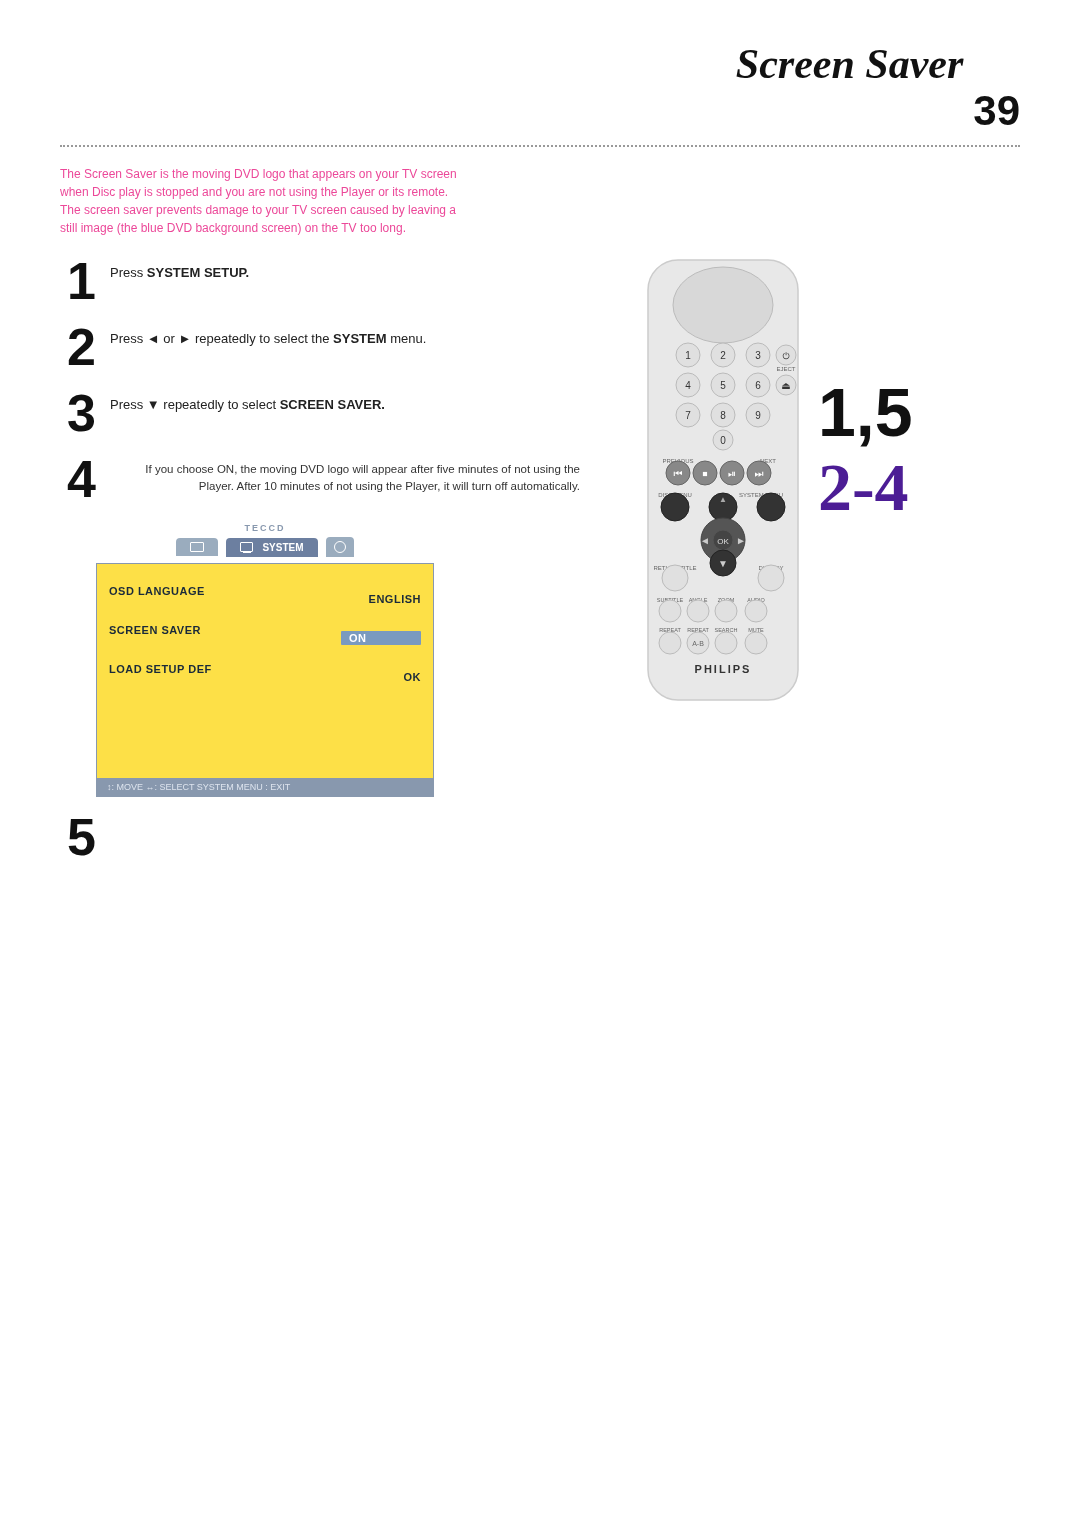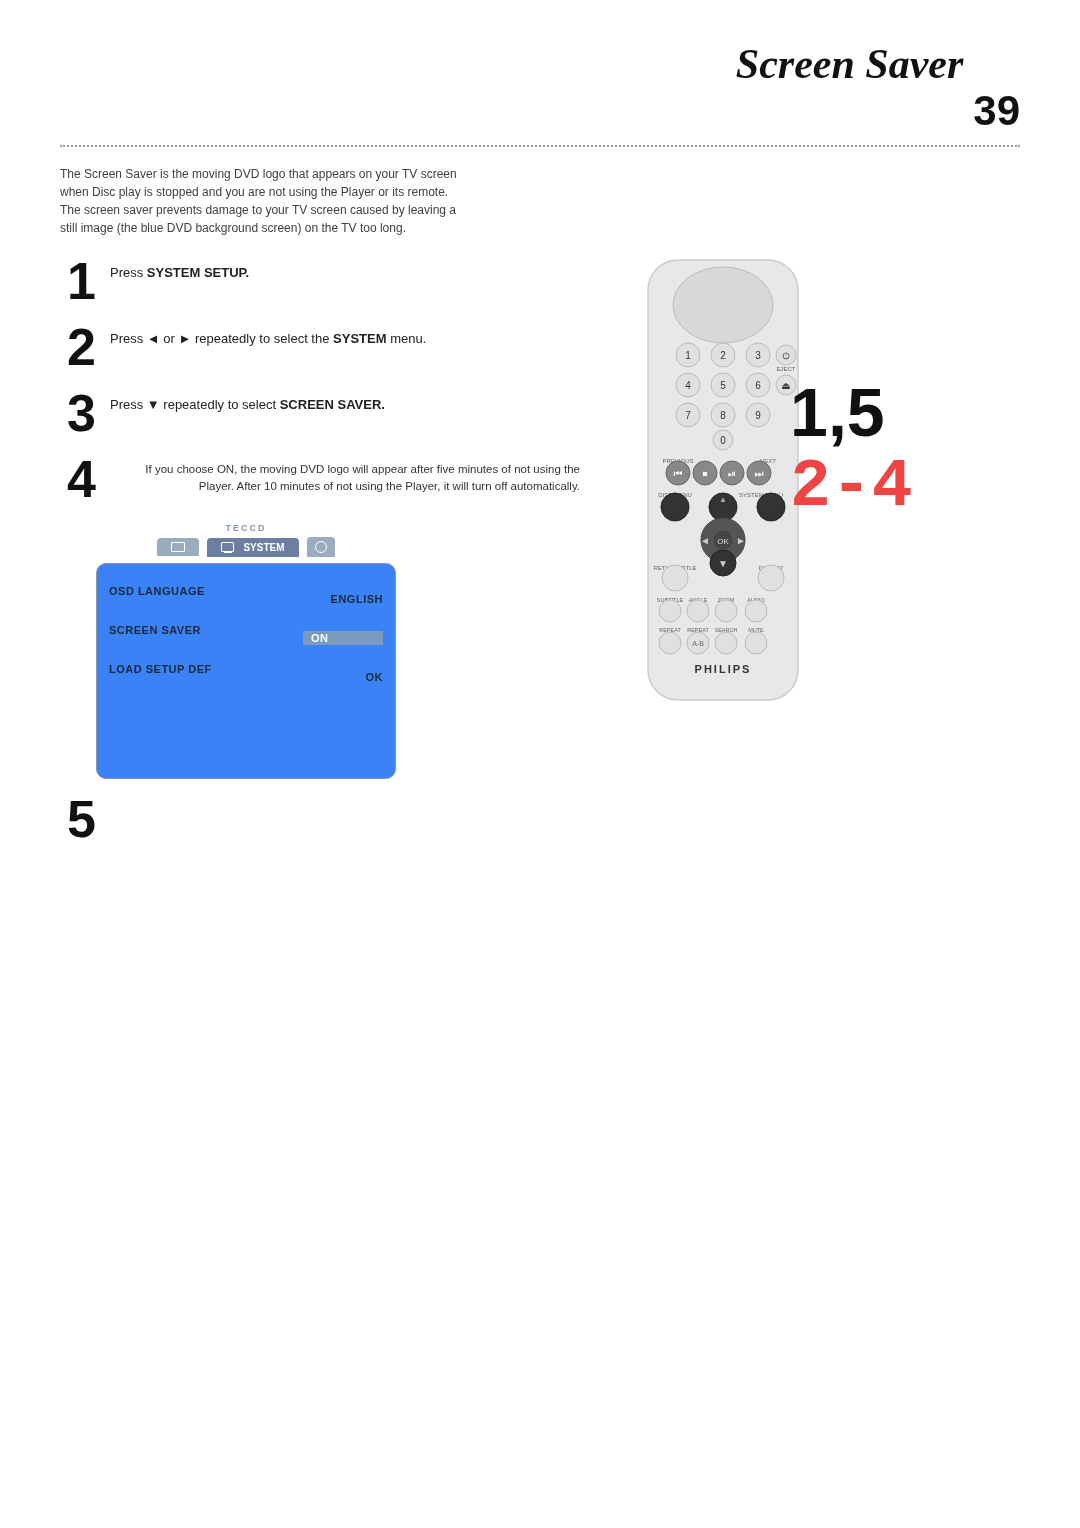--- a/index.html
+++ b/index.html
@@ -38,21 +38,21 @@
     .dotted-line {
       border: none;
       border-top: 2px dotted #999;
       margin: 0 60px 18px 60px;
     }
 
     
     .intro-text {
       font-size: 12px;
       line-height: 1.5;
-      color: #404040;
+      color: #ec4899;
       padding: 0 60px;
       margin-bottom: 18px;
       max-width: 520px;
     }
 
     
     .main-content {
       display: flex;
       padding: 0 60px;
       gap: 30px;
@@ -106,21 +106,21 @@
       line-height: 1.5;
       margin-bottom: 4px;
       text-align: right;
     }
 
     strong { font-weight: bold; }
 
     
     .menu-illustration {
       margin: 18px 0 14px 36px;
-      width: 300px;
+      width: 338px;
     }
 
     .menu-top-bar {
       display: flex;
       gap: 8px;
       align-items: center;
       justify-content: center;
       margin-bottom: 6px;
     }
 
@@ -142,24 +142,24 @@
 
     .menu-brand {
       font-size: 9px;
       color: #7a8a9a;
       text-align: center;
       letter-spacing: 1px;
       margin-bottom: 4px;
     }
 
     .menu-body {
-      background: #3b82f6;
+      background: #fde047;
       border: 1.5px solid #8898ae;
       padding: 8px 0 0 0;
-      border-radius: 10px;
+      border-radius: 0;
     }
 
     .menu-row {
       display: flex;
       align-items: center;
       padding: 5px 12px;
       font-size: 11px;
       color: #1a2a3a;
       font-weight: bold;
       letter-spacing: 0.5px;
@@ -302,35 +302,38 @@
         </div>
 
         <div class="menu-row">
           <span class="menu-label">LOAD SETUP DEF</span>
           <span class="menu-value">OK</span>
         </div>
 
         <div style="height:30px;"></div>
         <div style="height:30px;"></div>
         <div style="height:30px;"></div>
+        <div class="menu-footer">
+          <span>↕: MOVE  ↔: SELECT  SYSTEM MENU : EXIT</span>
+        </div>
       </div>
     </div>
 
     <div class="step step-5">
       <div class="step-number">5</div>
     </div>
 
   </div>
 
   <div class="right-column">
     <div class="remote-container">
 
       <div class="big-numbers">
         <div style="font-size:68px;font-weight:700;color:#111;line-height:1.1;font-family:Arial,sans-serif;">1,5</div>
-        <div style="font-size:68px;font-weight:900;color:#ef4444;line-height:1.1;font-family:Liberation Mono, monospace;">2-4</div>
+        <div style="font-size:68px;font-weight:900;color:#4c1d95;line-height:1.1;font-family:Liberation Serif, serif;">2-4</div>
       </div>
 
       <svg viewBox="0 0 200 460" width="200" style="display:block;">
 
         <rect x="25" y="5" width="150" height="440" rx="30" ry="30" fill="#e8e8e8" stroke="#ccc" stroke-width="1.5"></rect>
 
         <ellipse cx="100" cy="50" rx="50" ry="38" fill="#d8d8d8" stroke="#bbb" stroke-width="1"></ellipse>
 
         <circle cx="65" cy="100" r="12" fill="#e0e0e0" stroke="#bbb" stroke-width="1"></circle>
         <text x="65" y="104" text-anchor="middle" font-size="10" fill="#333">1</text>

